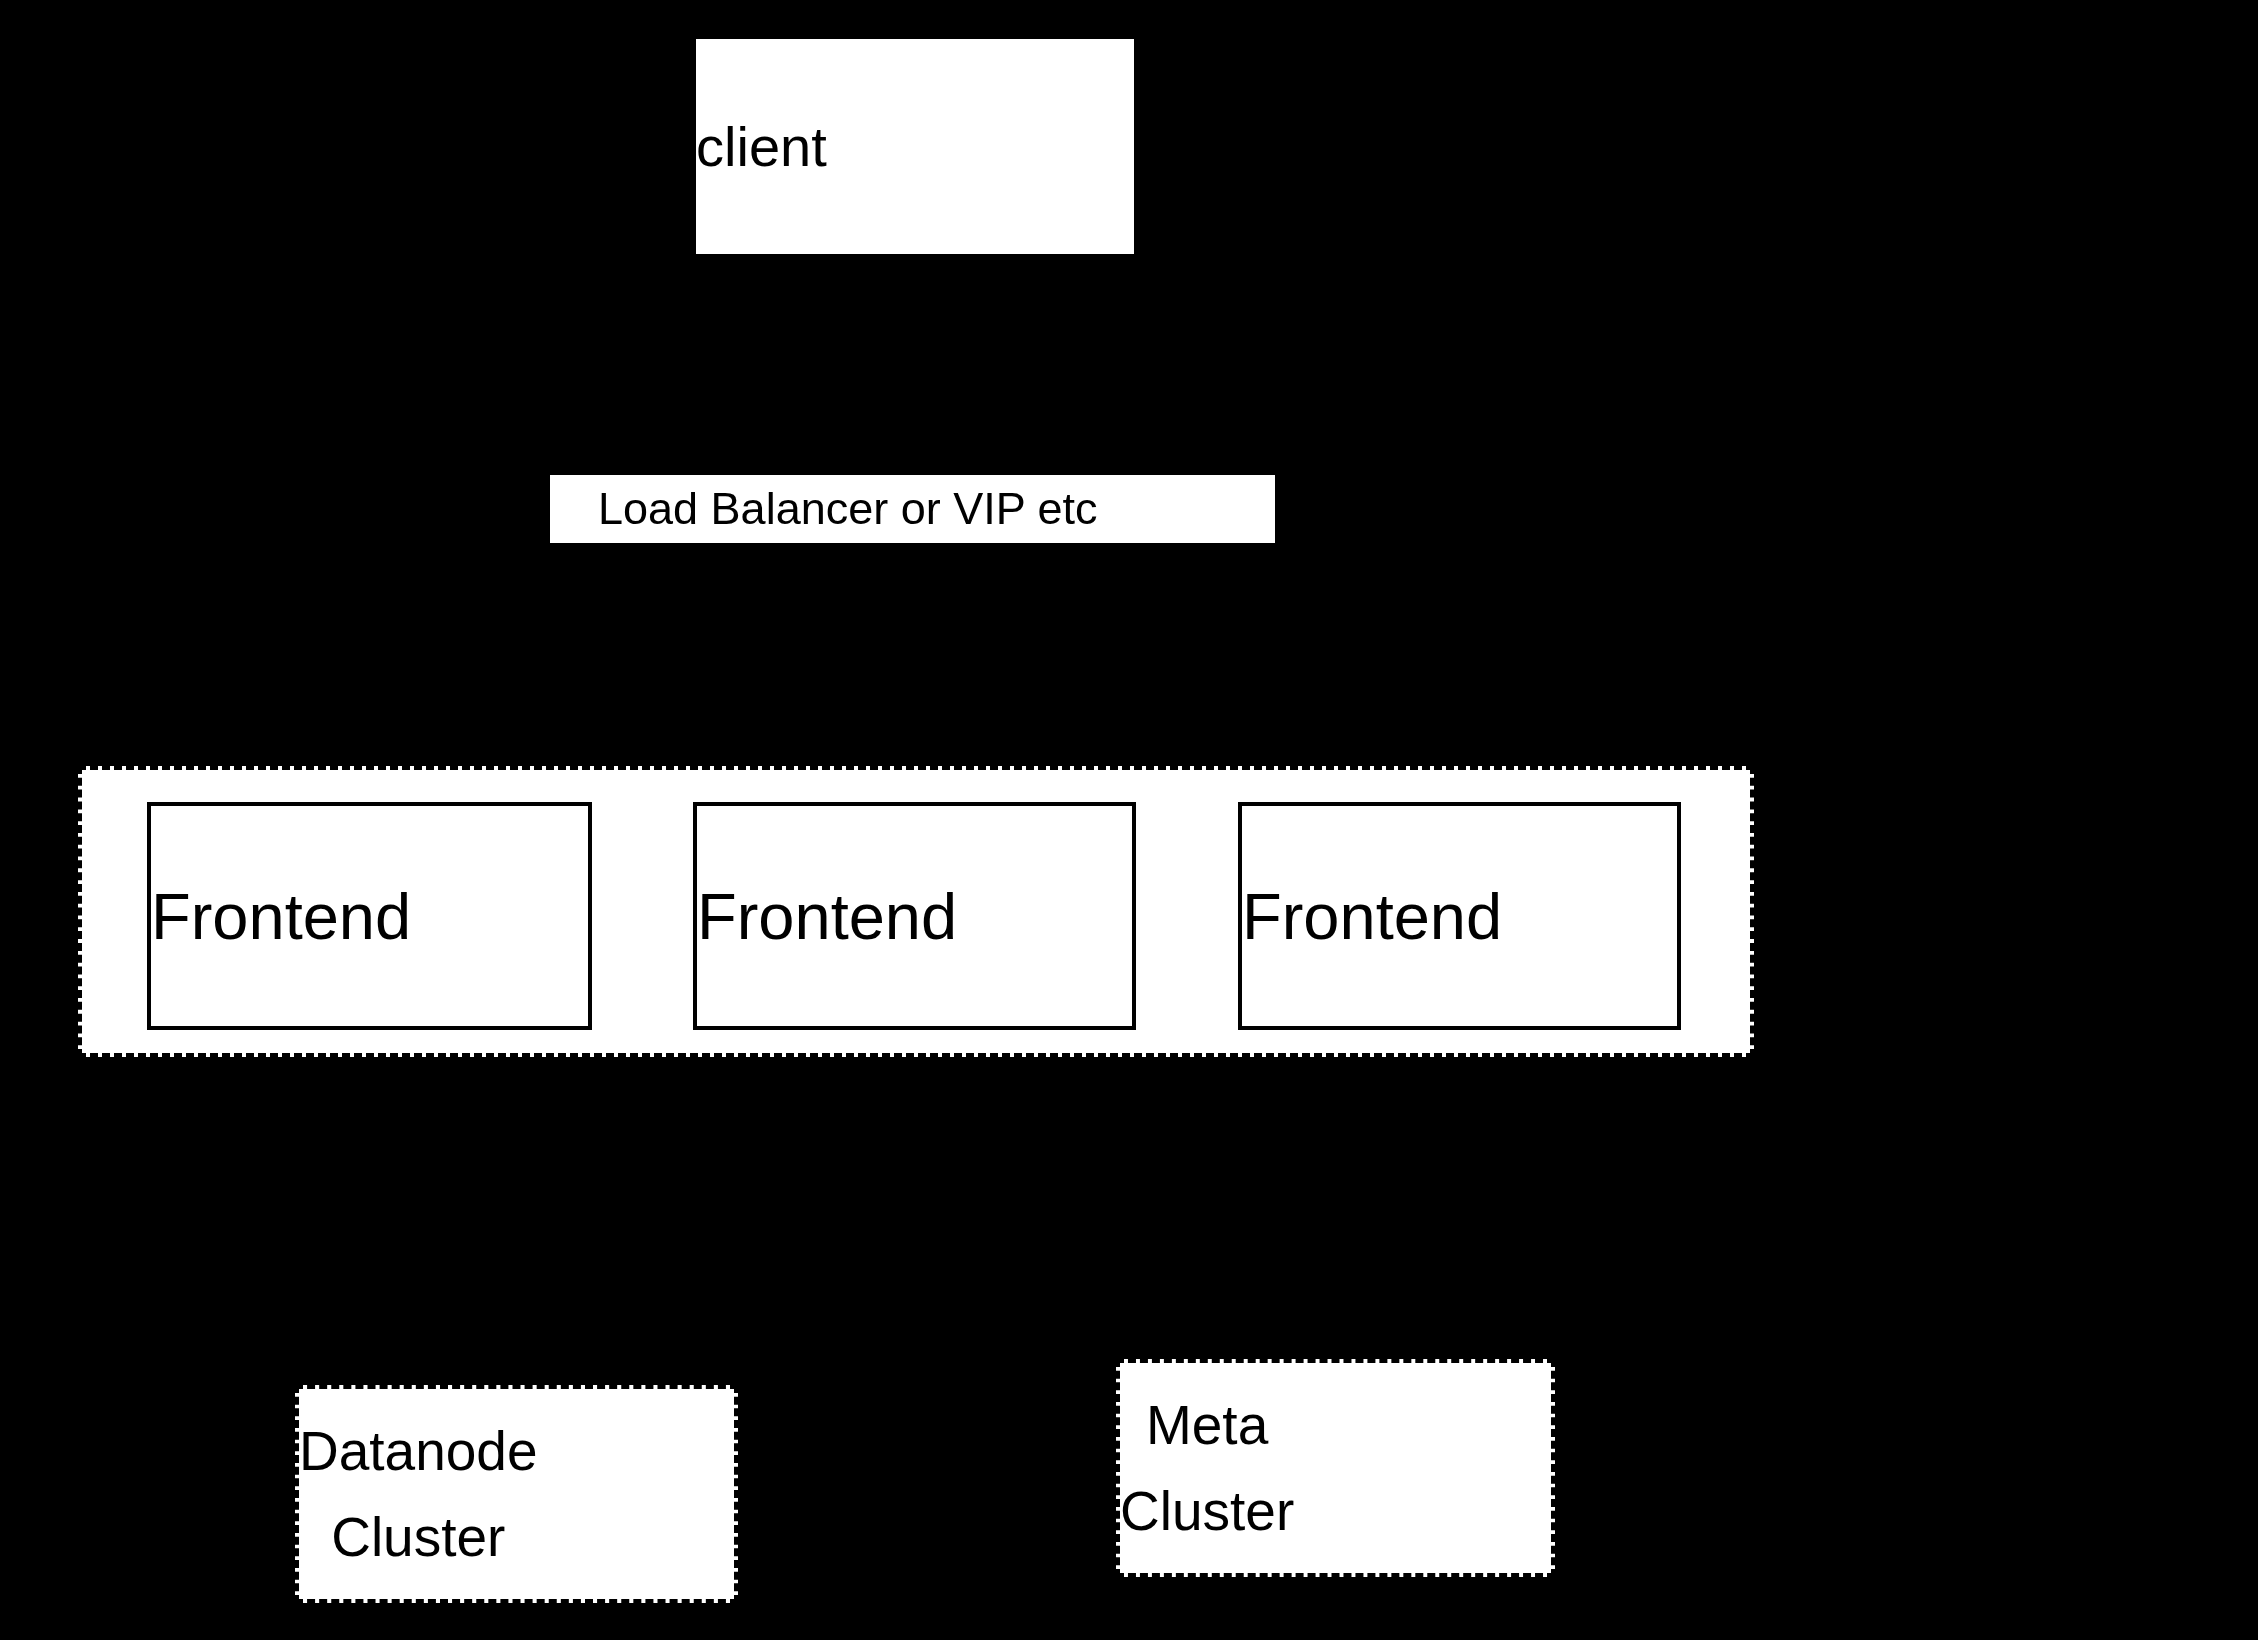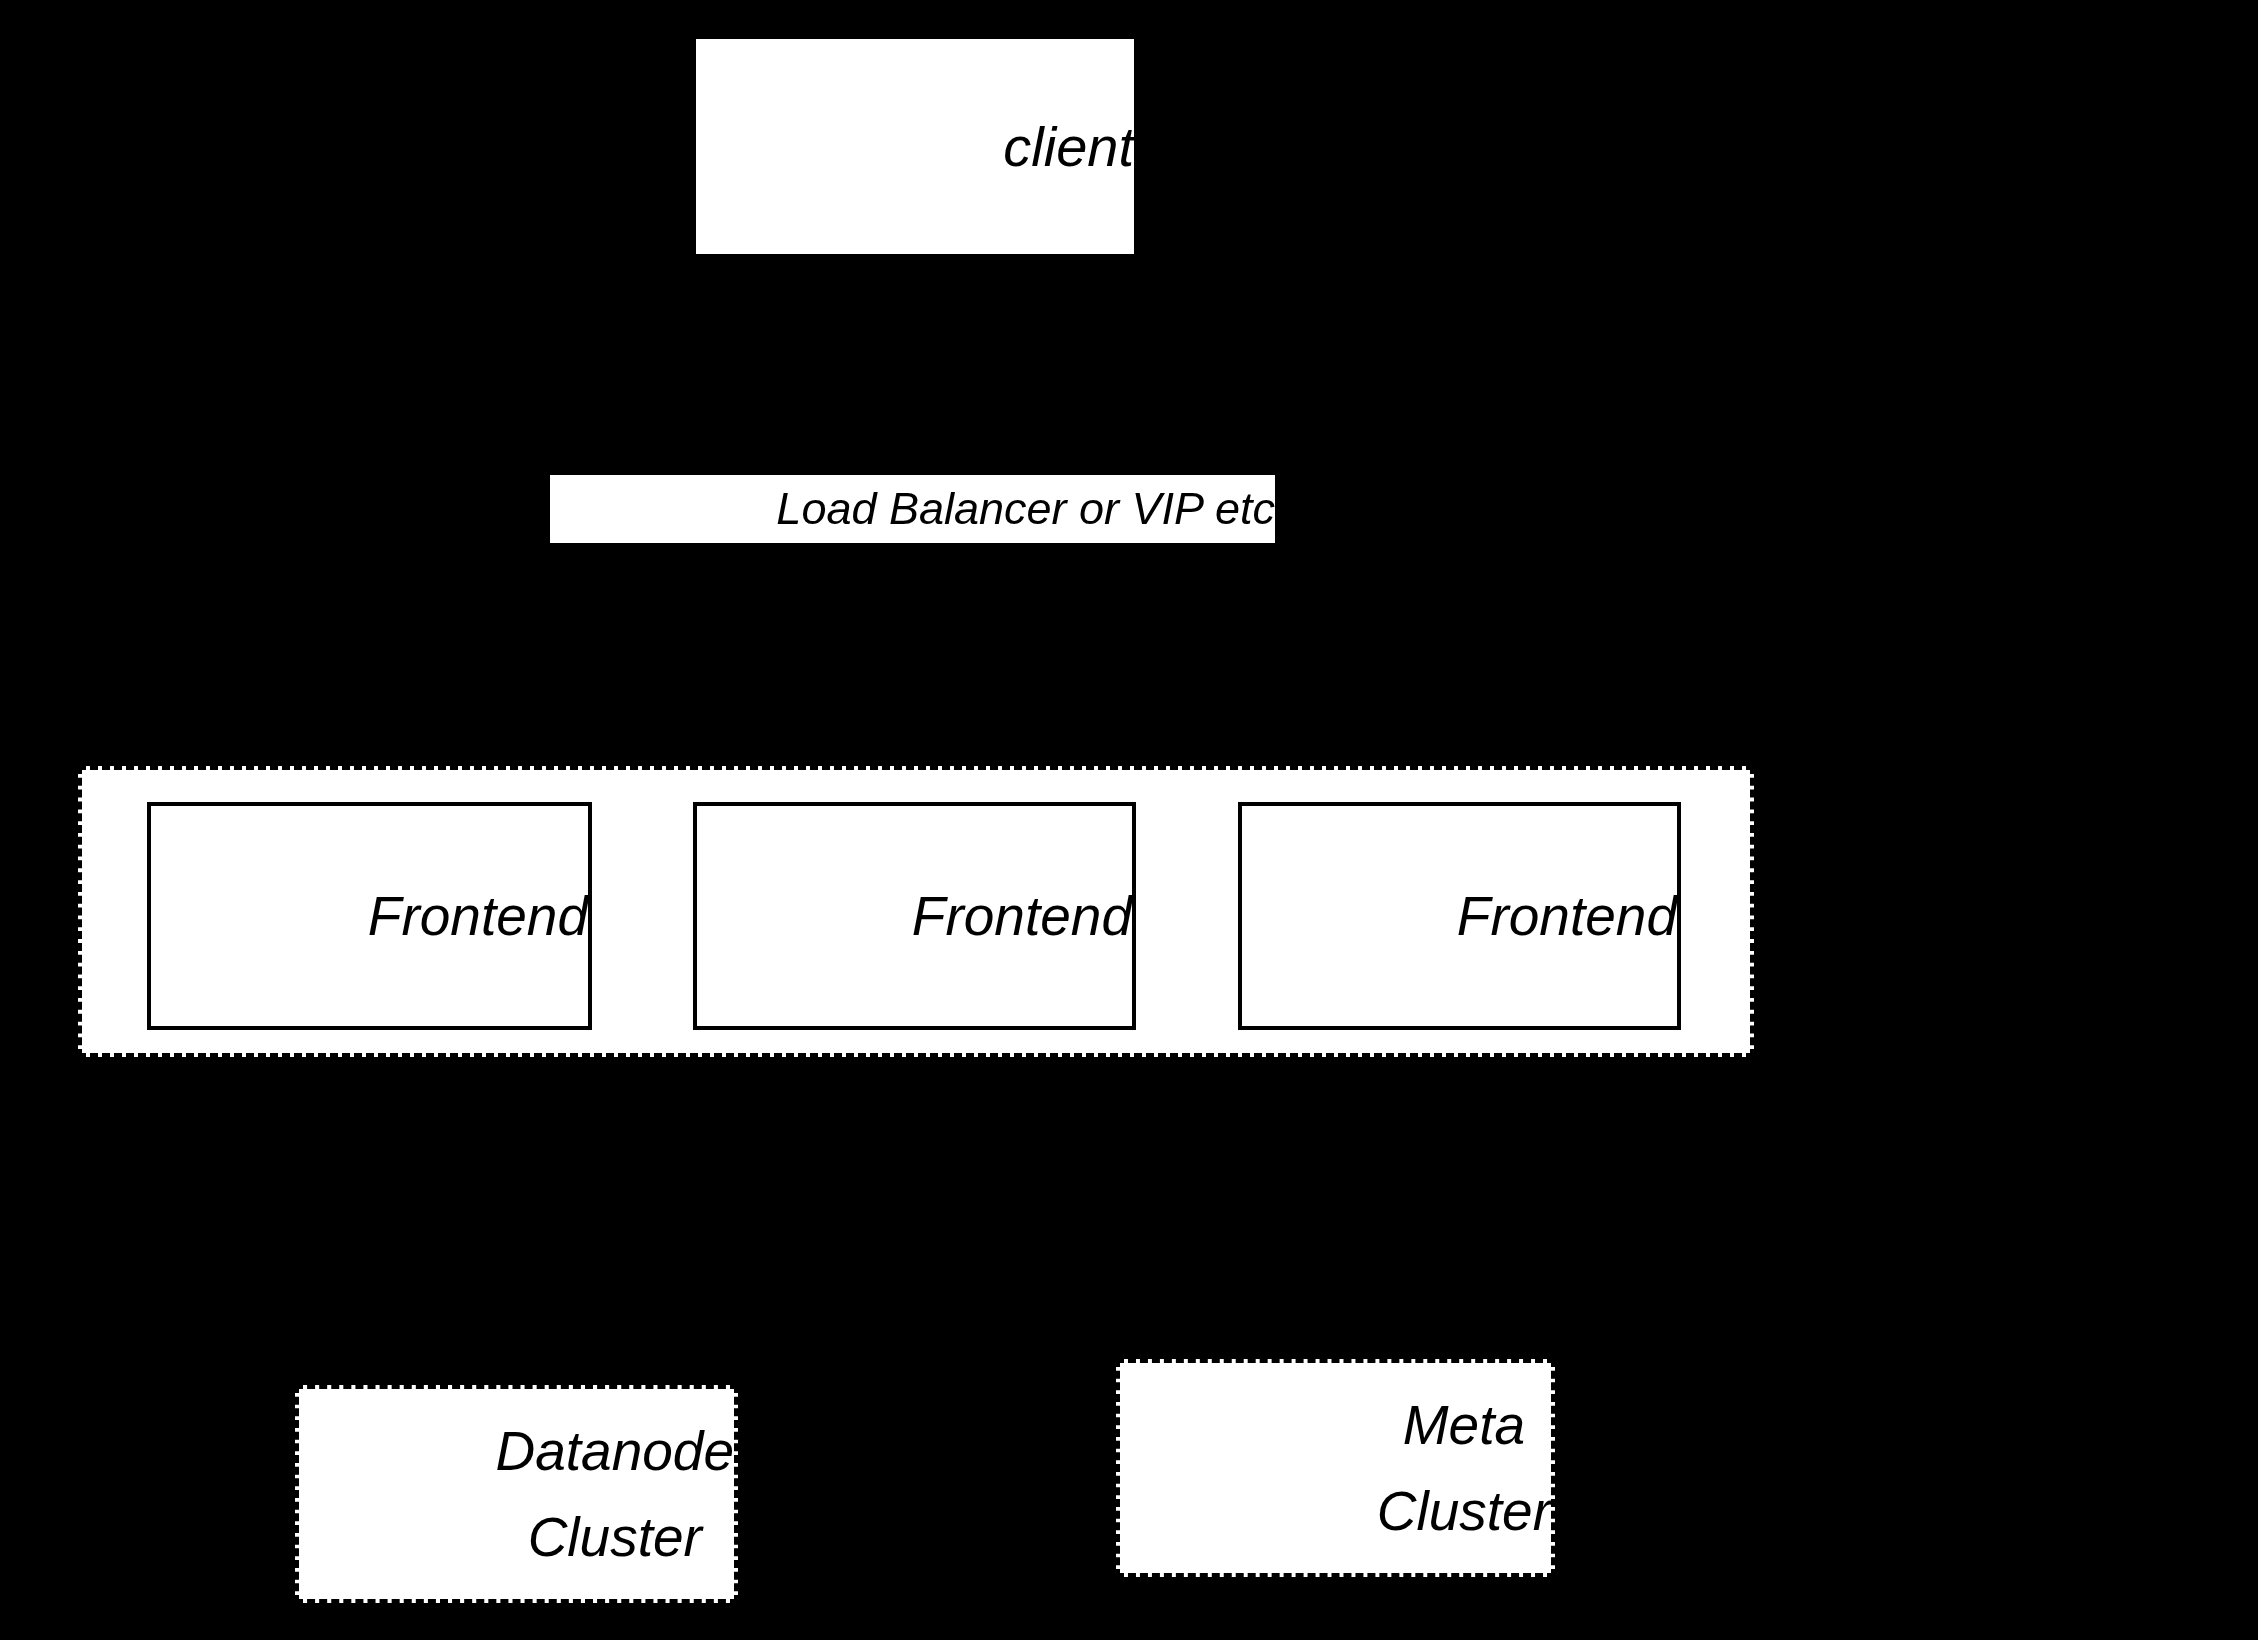--- a/index.html
+++ b/index.html
@@ -14,23 +14,22 @@
     background: var(--background, #000000);
     font-family: "Liberation Sans", sans-serif;
   }
   .node {
     position: absolute;
     box-sizing: border-box;
     background: var(--node_fill, #ffffff);
     color: var(--stroke, #000000);
     display: flex;
     align-items: center;
-    justify-content: flex-end;
+    justify-content: flex-start;
     text-align: center;
-    font-style: italic;
   }
   .label {
     display: block;
     white-space: pre-line;
   }
   
   .client {
     left: 696px;
     top: 39px;
     width: 438px;
@@ -54,21 +53,21 @@
     top: 766px;
     width: 1676px;
     height: 291px;
     background: var(--node_fill, #ffffff);
     border: 4.5px dashed var(--stroke, #000000);
   }
   .frontend {
     border: 4.5px solid var(--stroke, #000000);
     top: 32px;
     height: 228px;
-    font-size: 55px;
+    font-size: 65px;
   }
   .f1 { left: 65px;   width: 445px; }
   .f2 { left: 611px;  width: 443px; }
   .f3 { left: 1156px; width: 443px; }
   
   .cluster {
     border: 4.5px dashed var(--stroke, #000000);
     font-size: 55px;
     line-height: 86px;
   }

